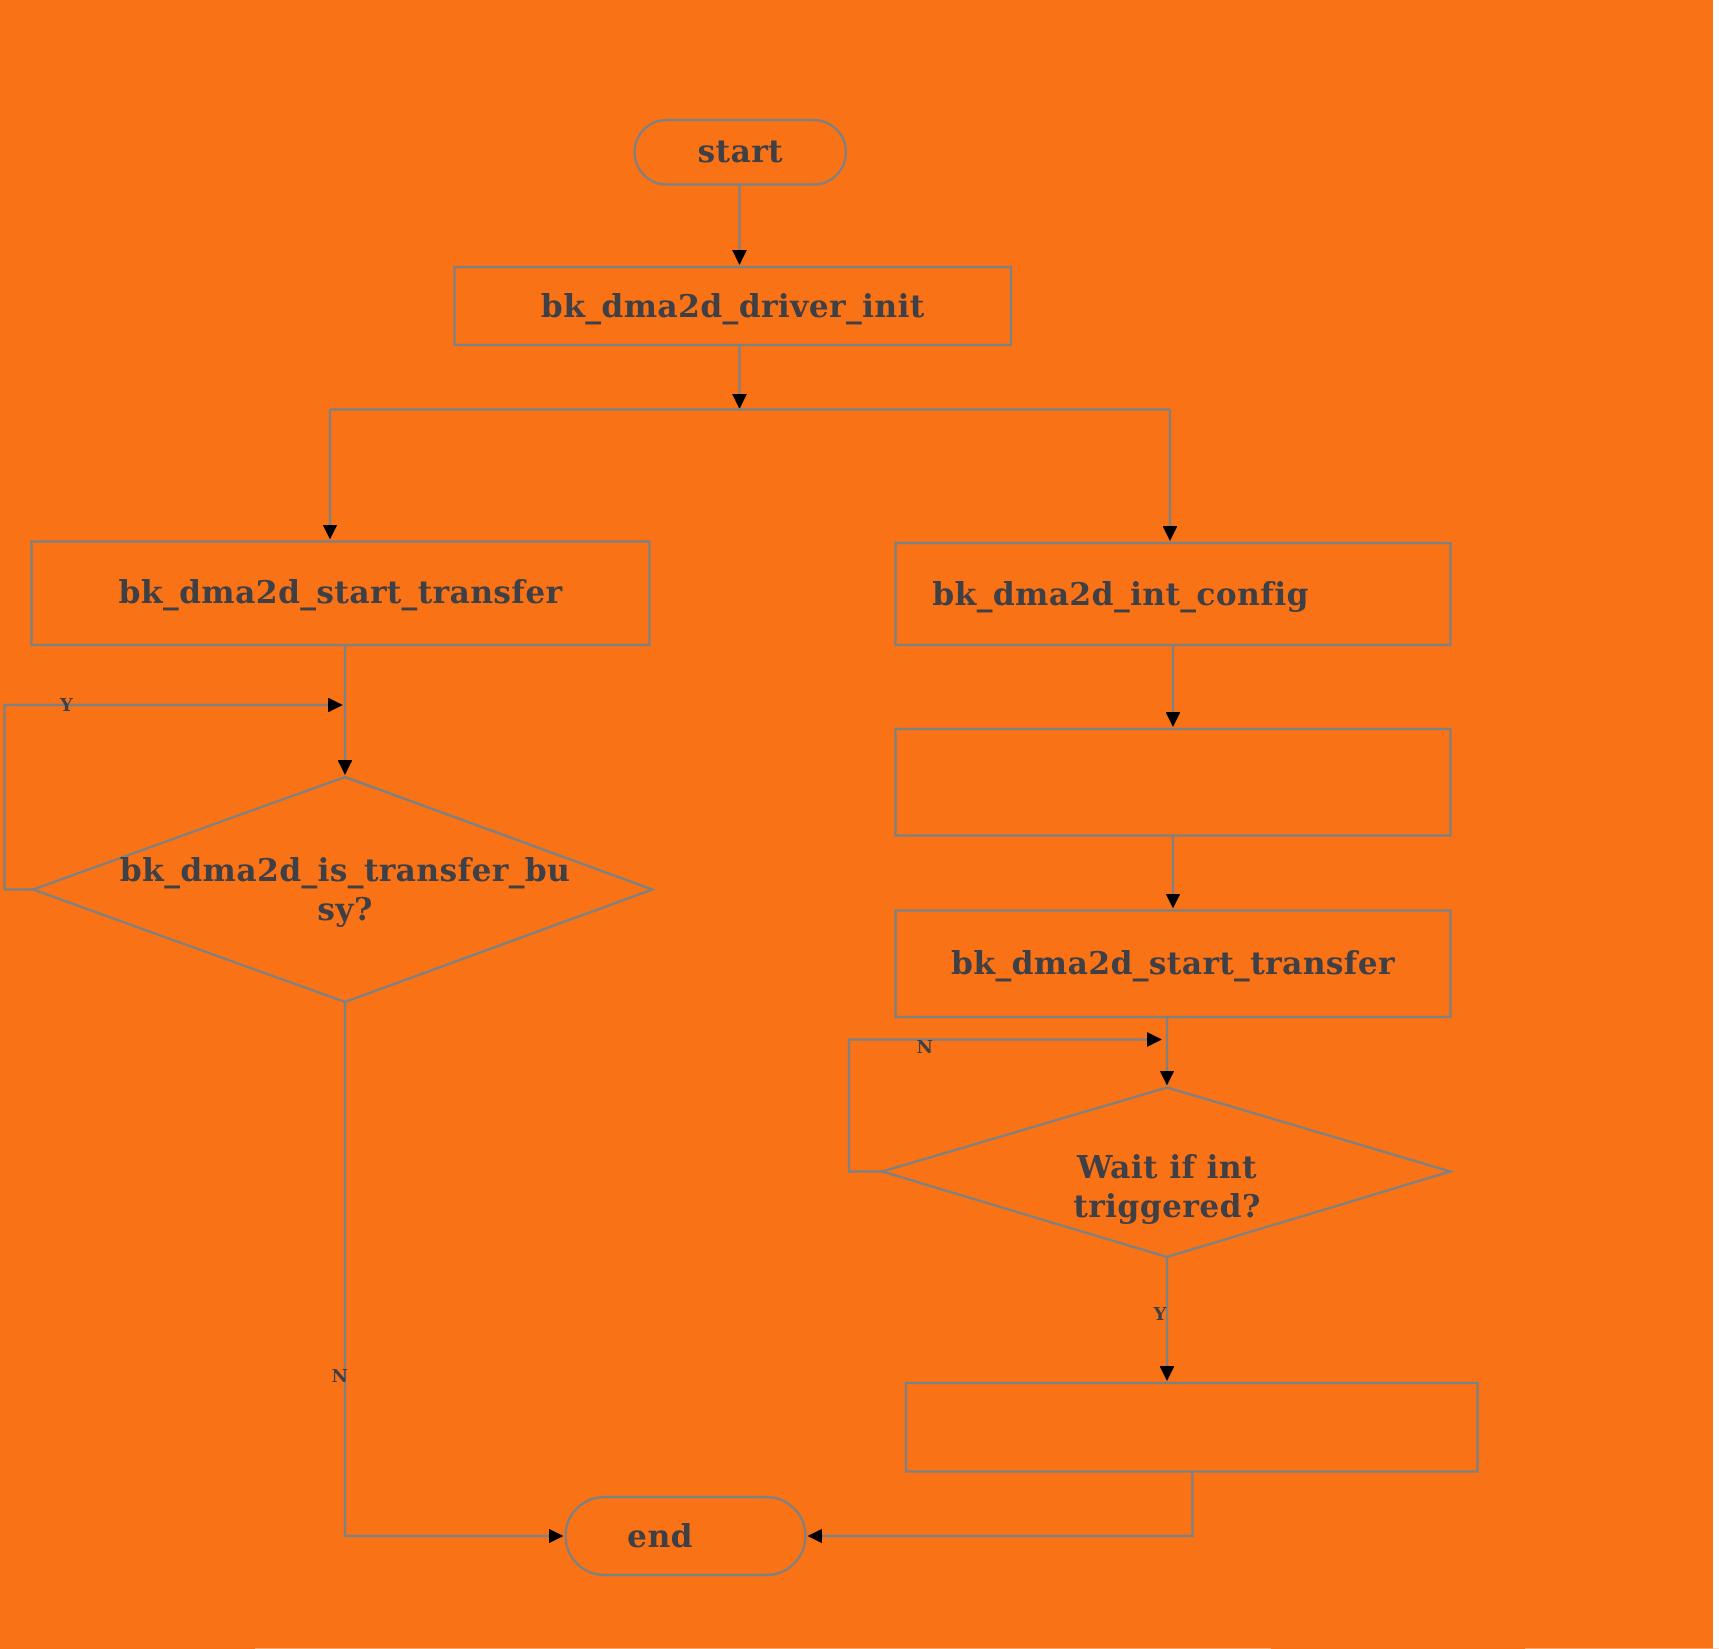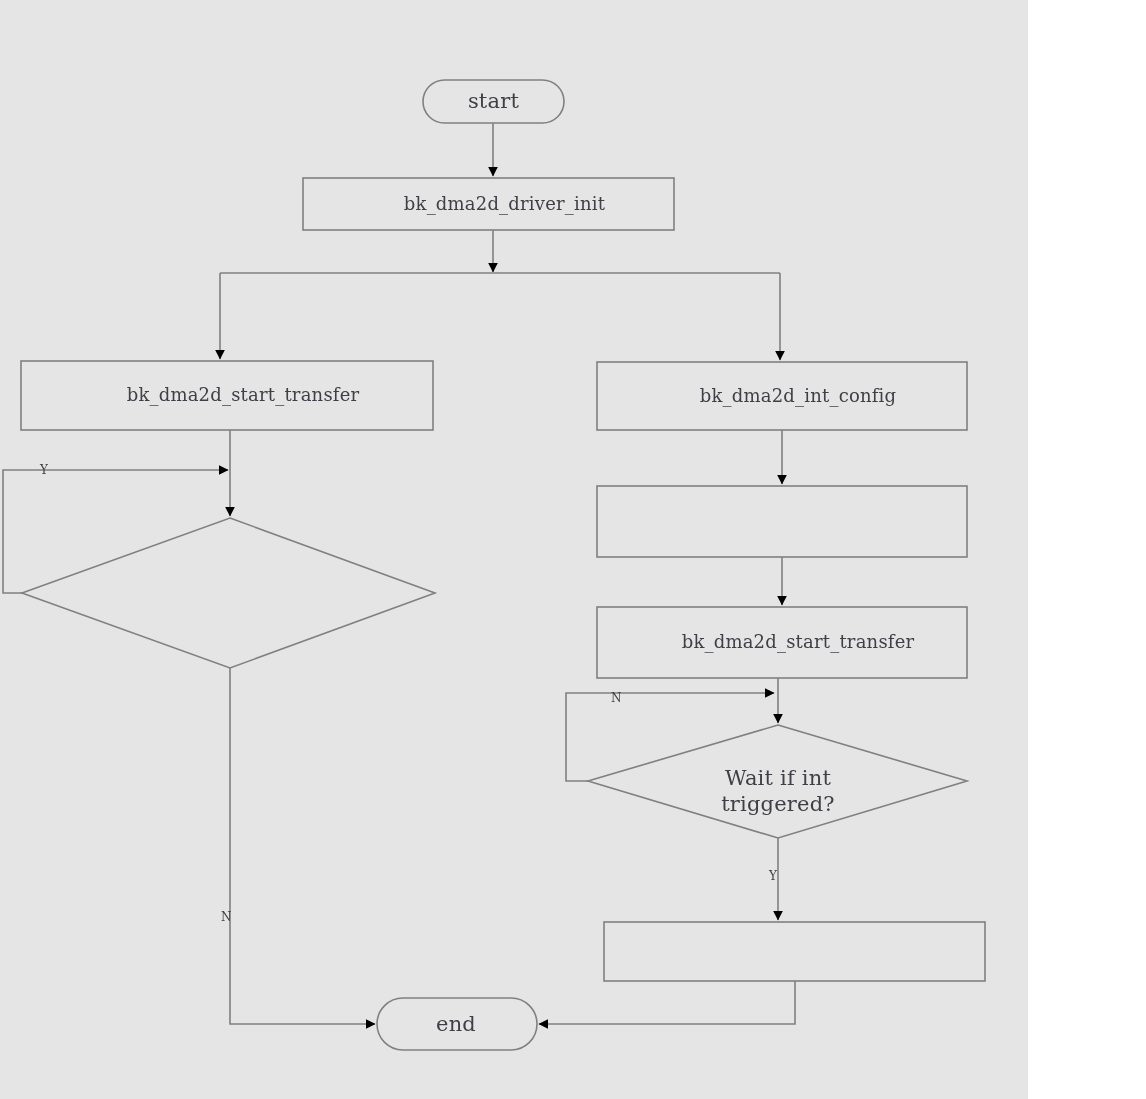--- a/index.html
+++ b/index.html
@@ -10,23 +10,24 @@
   }
   body {
     width: 1146px;
     height: 1099px;
     font-family: "DejaVu Serif", "Liberation Serif", serif;
     color: #3a3a3a;
     overflow: hidden;
   }
   #flow-root {
     position: relative;
-    width: 1028px;
+    width: 1142px;
     height: 1099px;
-    background: #e5e5e5;
+    background: #f97316;
+    font-weight: bold;
   }
   #flow-svg {
     position: absolute;
     left: 0;
     top: 0;
     width: 1146px;
     height: 1099px;
   }
   .node-label {
     position: absolute;
@@ -34,21 +35,21 @@
     align-items: center;
     justify-content: center;
     text-align: center;
     color: #3f3f46;
     font-family: "DejaVu Serif", "Liberation Serif", serif;
     letter-spacing: 0.2px;
     white-space: pre-line;
     line-height: 1.25;
     pointer-events: none;
   }
-  .lbl-process  { font-size: 18px; padding-left: 16px; }
+  .lbl-process  { font-size: 21px; }
   .lbl-terminal { font-size: 21px; }
   .lbl-decision { font-size: 21px; }
   .edge-label {
     position: absolute;
     font-family: "DejaVu Serif", "Liberation Serif", serif;
     font-size: 12px;
     color: #3f3f46;
     line-height: 1;
     pointer-events: none;
   }
@@ -104,31 +105,33 @@
       <path d="M 795 981 L 795 1024 L 539 1024" marker-end="url(#arrow)"></path>
     </g>
   </svg>
 
   <div class="node-label lbl-terminal" style="left:423px; top:80px; width:141px; height:43px;">start</div>
 
   <div class="node-label lbl-process" style="left:303px; top:178px; width:371px; height:52px;">bk_dma2d_driver_init</div>
 
   <div class="node-label lbl-process" style="left:21px; top:361px; width:412px; height:69px;">bk_dma2d_start_transfer</div>
 
+  <div class="node-label lbl-decision" style="left:55px; top:553px; width:350px; height:80px;">bk_dma2d_is_transfer_bu
+sy?</div>
 
-  <div class="node-label lbl-process" style="left:597px; top:362px; width:370px; height:68px;">bk_dma2d_int_config</div>
+  <div class="node-label lbl-process" style="left:562px; top:362px; width:370px; height:68px;">bk_dma2d_int_config</div>
 
 
   <div class="node-label lbl-process" style="left:597px; top:607px; width:370px; height:71px;">bk_dma2d_start_transfer</div>
 
   <div class="node-label lbl-decision" style="left:638px; top:752px; width:280px; height:78px;">Wait if int
 triggered?</div>
 
 
-  <div class="node-label lbl-terminal" style="left:376px; top:998px; width:160px; height:52px;">end</div>
+  <div class="node-label lbl-terminal" style="left:360px; top:998px; width:160px; height:52px;">end</div>
 
   <div class="edge-label" style="left:40px; top:464px;">Y</div>
 
   <div class="edge-label" style="left:221px; top:911px;">N</div>
 
   <div class="edge-label" style="left:611px; top:692px;">N</div>
 
   <div class="edge-label" style="left:769px; top:870px;">Y</div>
 
 </div>

